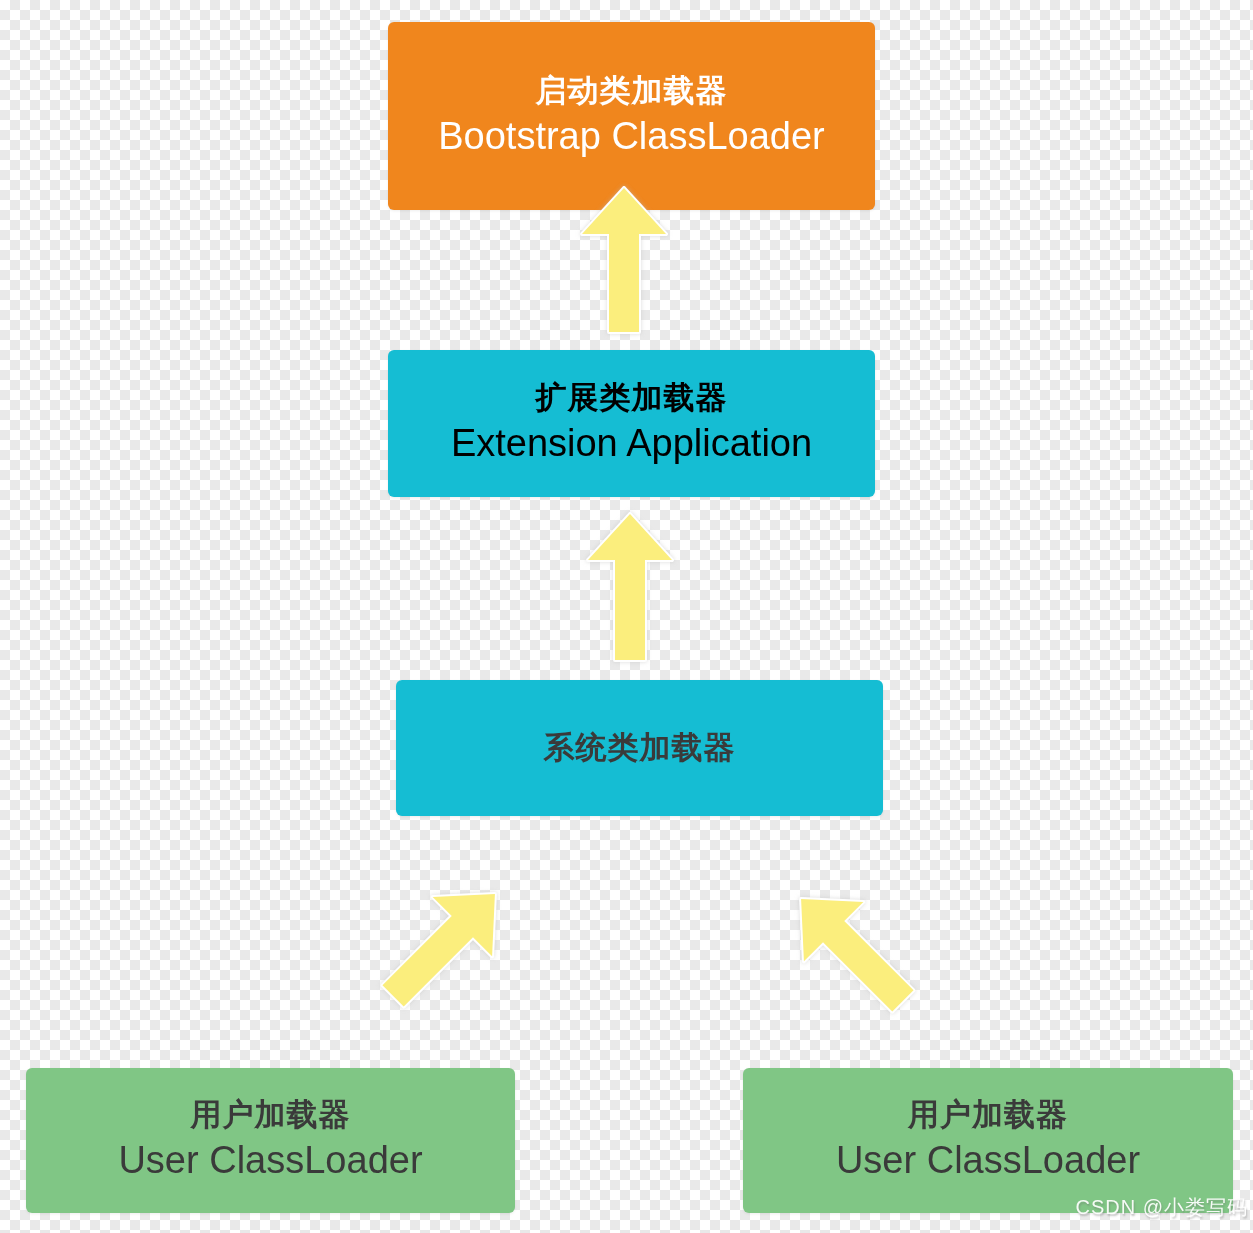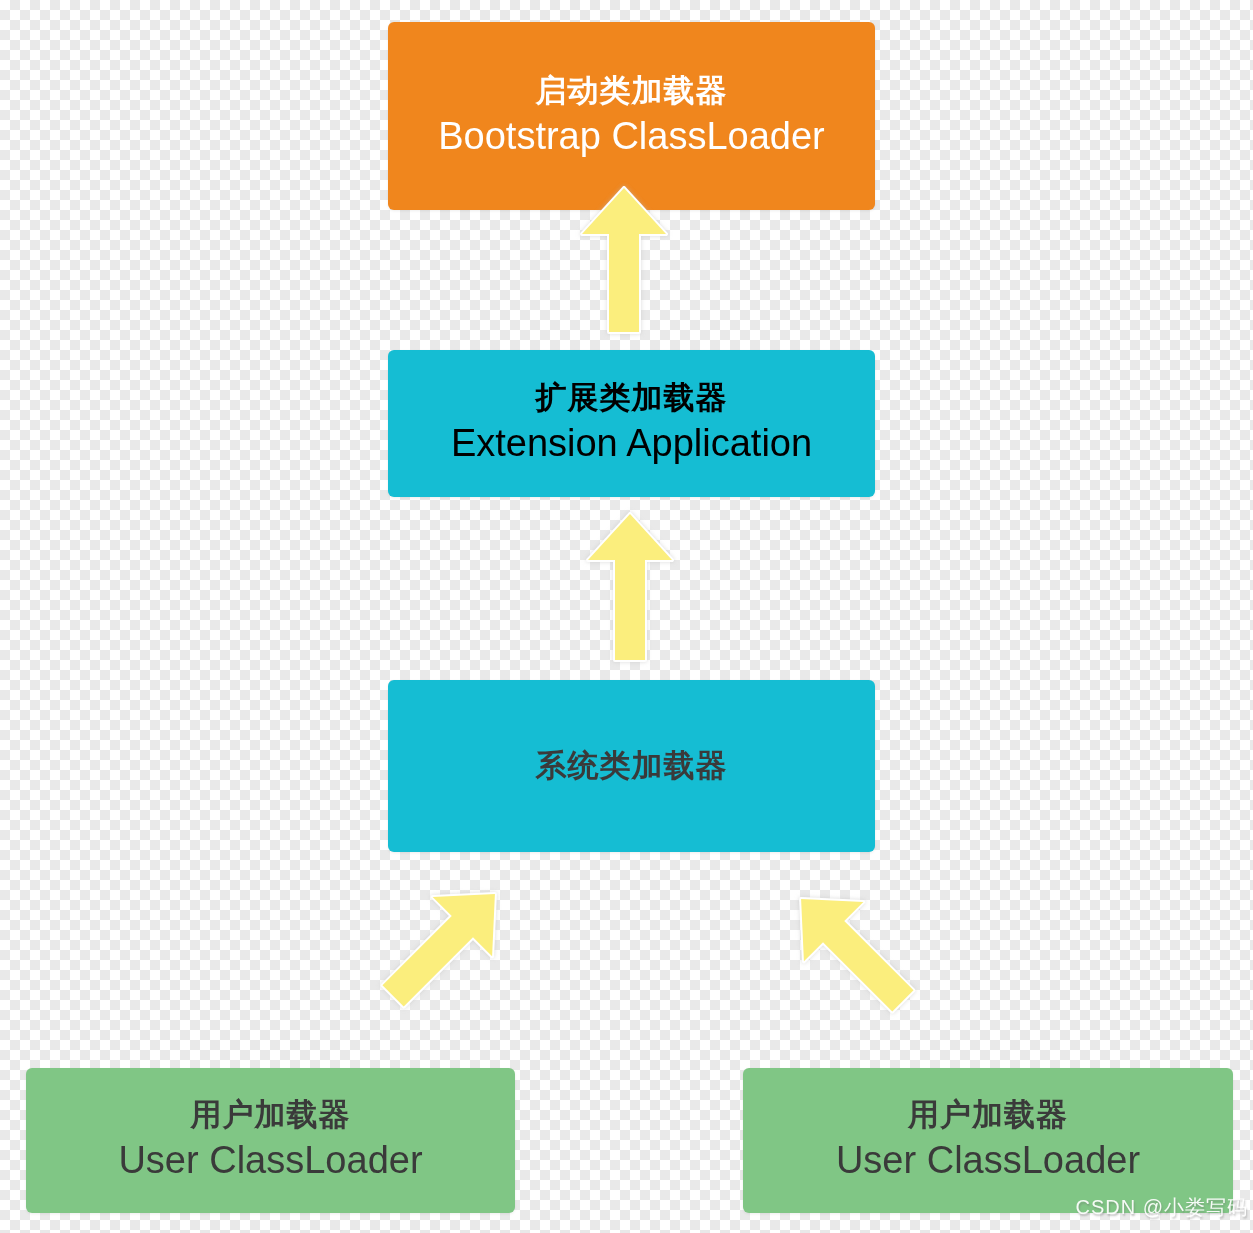--- a/index.html
+++ b/index.html
@@ -80,21 +80,21 @@
 
   <div class="node" style="left: 388px; top: 350px; width: 487px; height: 147px; background-color: rgb(21, 189, 211); color: #000000;">
     <div class="zh">扩展类加载器</div>
     <div class="en">Extension Application</div>
   </div>
 
   <svg class="arrow-svg" style="left:588px; top:514px;" width="84" height="146" viewBox="0 0 84 146">
     <polygon points="42,0 84,46 57,46 57,146 27,146 27,46 0,46" fill="#fbee7d"></polygon>
   </svg>
 
-  <div class="node" style="left: 388px; top: 680px; width: 487px; height: 172px; background-color: rgb(21, 189, 211); color: rgb(58, 58, 58);">
+  <div class="node" style="left: 396px; top: 680px; width: 487px; height: 136px; background-color: rgb(21, 189, 211); color: rgb(58, 58, 58);">
     <div class="zh">系统类加载器</div>
   </div>
 
   <svg class="arrow-svg" style="left:359px; top:860px;" width="170" height="170" viewBox="0 0 170 170">
     <g transform="rotate(45,85,85) translate(43,13)">
       <polygon points="42,0 84,46 57,46 57,144 27,144 27,46 0,46" fill="#fbee7d"></polygon>
     </g>
   </svg>
 
   <svg class="arrow-svg" style="left:767px; top:865px;" width="170" height="170" viewBox="0 0 170 170">

